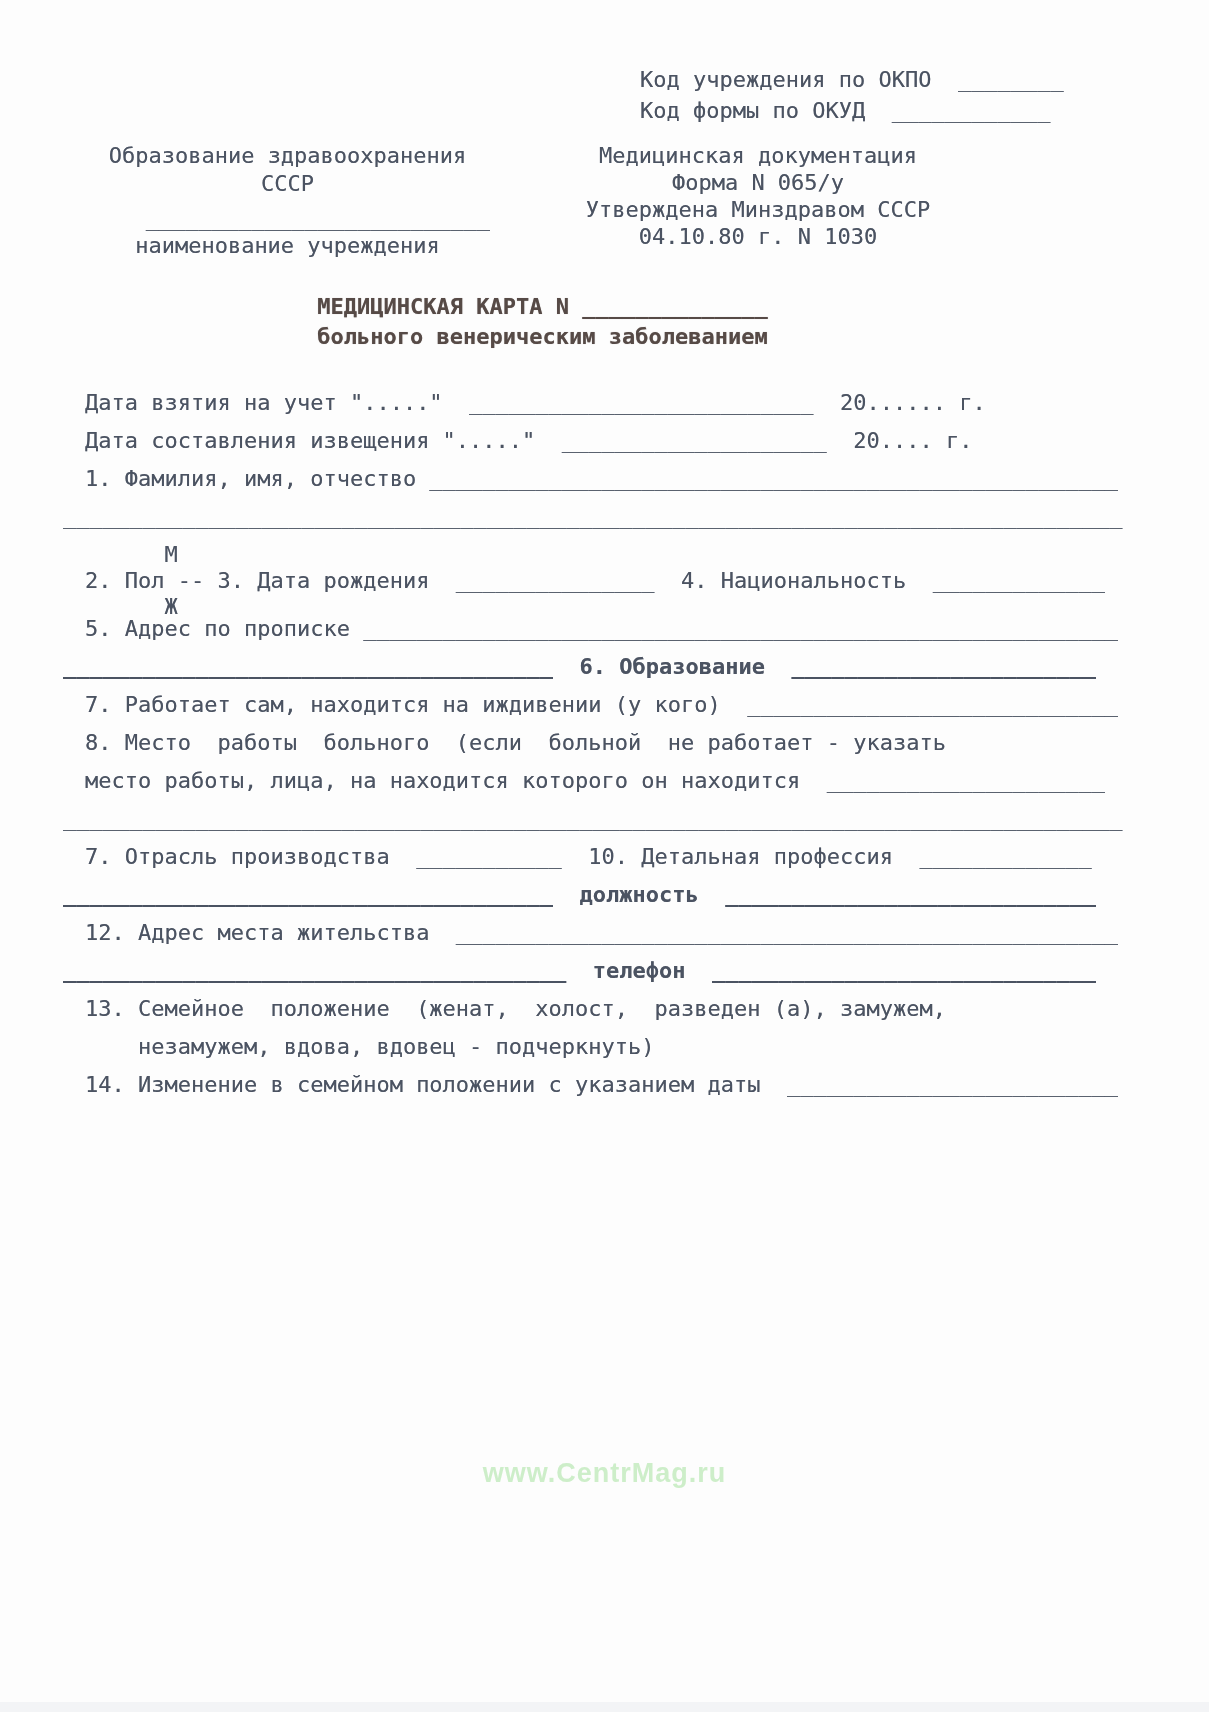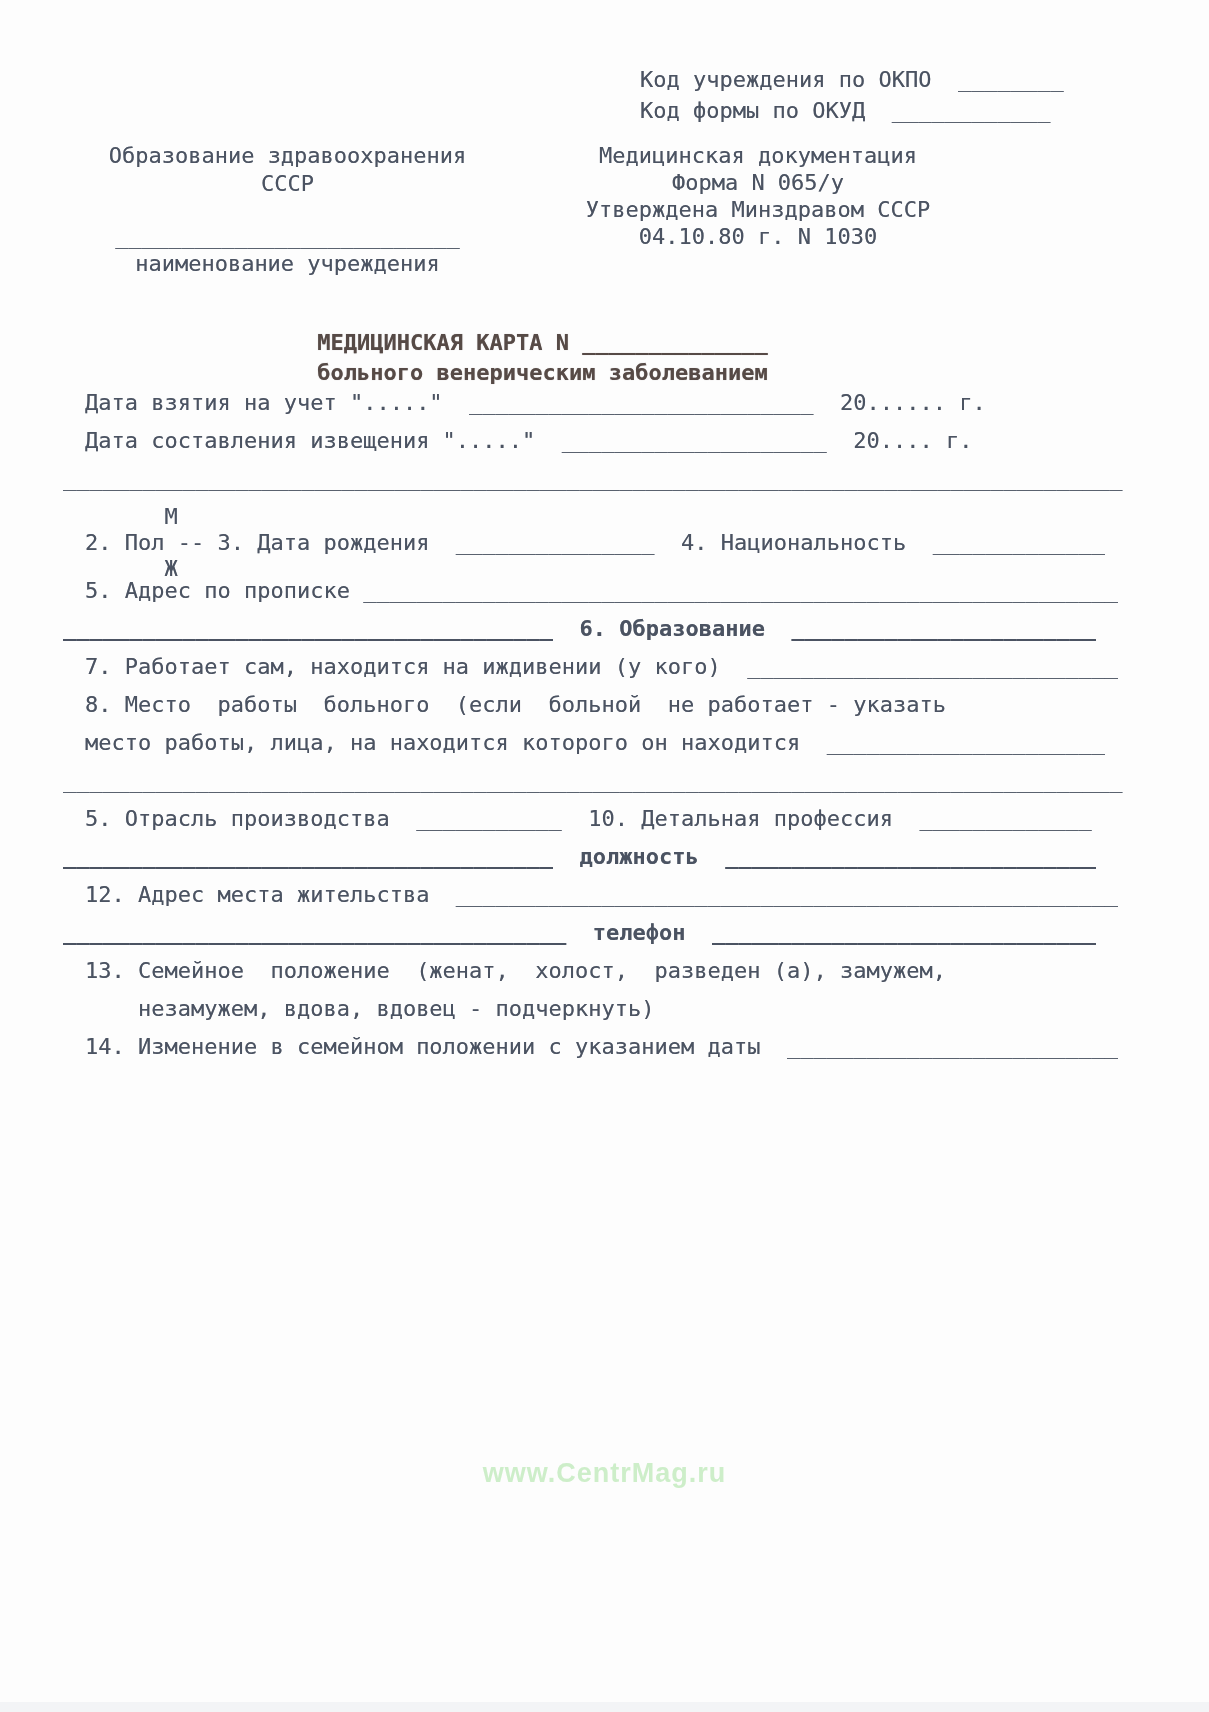--- a/index.html
+++ b/index.html
@@ -9,27 +9,26 @@
     background:#fdfdfd;
     font-family:"DejaVu Sans Mono",monospace;
     font-size:22px;
     color:#4b5362;
     overflow:hidden;
     text-shadow:0 0 0.6px rgba(75,83,98,0.55);
   }
   .mono{white-space:pre;}
   .codes{position:absolute;left:640px;top:64px;line-height:31px;}
   .issuer{position:absolute;left:85px;top:142px;width:405px;text-align:center;line-height:28px;}
-  .issuer-blank{margin-top:26px;line-height:26px;}
+  .issuer-blank{margin-top:8px;line-height:26px;text-align:right;}
   .docinfo{position:absolute;left:582px;top:142px;width:352px;text-align:center;line-height:27px;}
   .doc-title{
     position:absolute;left:0;top:292px;width:1085px;text-align:center;
     font-weight:bold;line-height:30px;color:#564a46;
     text-shadow:0 0 0.7px rgba(86,74,70,0.6);
-    margin-top:36px;
   }
   .form{position:absolute;left:85px;top:392px;}
   .fl{white-space:pre;line-height:22px;margin-bottom:16px;}
   .sep{margin-left:-22px;margin-top:16px;}
   .outdent{margin-left:-22px;font-weight:bold;}
   .tight{margin-bottom:4px;}
   .tight0{margin-bottom:0;}
   .watermark{
     position:absolute;top:1458px;left:0;width:100%;text-align:center;
     font-family:"Liberation Sans",sans-serif;
@@ -63,31 +62,32 @@
   </div>
 
   <div class="doc-title">
     <div class="mono">МЕДИЦИНСКАЯ КАРТА N ______________</div>
     <div>больного венерическим заболеванием</div>
   </div>
 
   <div class="form">
     <div class="fl">Дата взятия на учет "....."  __________________________  20...... г.</div>
     <div class="fl">Дата составления извещения "....."  ____________________  20.... г.</div>
+    <div class="fl">1. Фамилия, имя, отчество ____________________________________________________</div>
     <div class="fl sep">________________________________________________________________________________</div>
     <div class="fl tight">      М</div>
     <div class="fl tight">2. Пол -- 3. Дата рождения  _______________  4. Национальность  _____________</div>
     <div class="fl tight0">      Ж</div>
     <div class="fl">5. Адрес по прописке _________________________________________________________</div>
     <div class="fl outdent">_____________________________________  6. Образование  _______________________</div>
     <div class="fl">7. Работает сам, находится на иждивении (у кого)  ____________________________</div>
     <div class="fl">8. Место  работы  больного  (если  больной  не работает - указать</div>
     <div class="fl">место работы, лица, на находится которого он находится  _____________________</div>
     <div class="fl sep">________________________________________________________________________________</div>
-    <div class="fl">5. Отрасль производства  ___________  10. Детальная профессия  _____________</div>
+    <div class="fl">7. Отрасль производства  ___________  10. Детальная профессия  _____________</div>
     <div class="fl outdent">_____________________________________  должность  ____________________________</div>
     <div class="fl">12. Адрес места жительства  __________________________________________________</div>
     <div class="fl outdent">______________________________________  телефон  _____________________________</div>
     <div class="fl">13. Семейное  положение  (женат,  холост,  разведен (а), замужем,</div>
     <div class="fl">    незамужем, вдова, вдовец - подчеркнуть)</div>
     <div class="fl">14. Изменение в семейном положении с указанием даты  _________________________</div>
   </div>
 
   <div class="watermark">www.CentrMag.ru</div>
 

